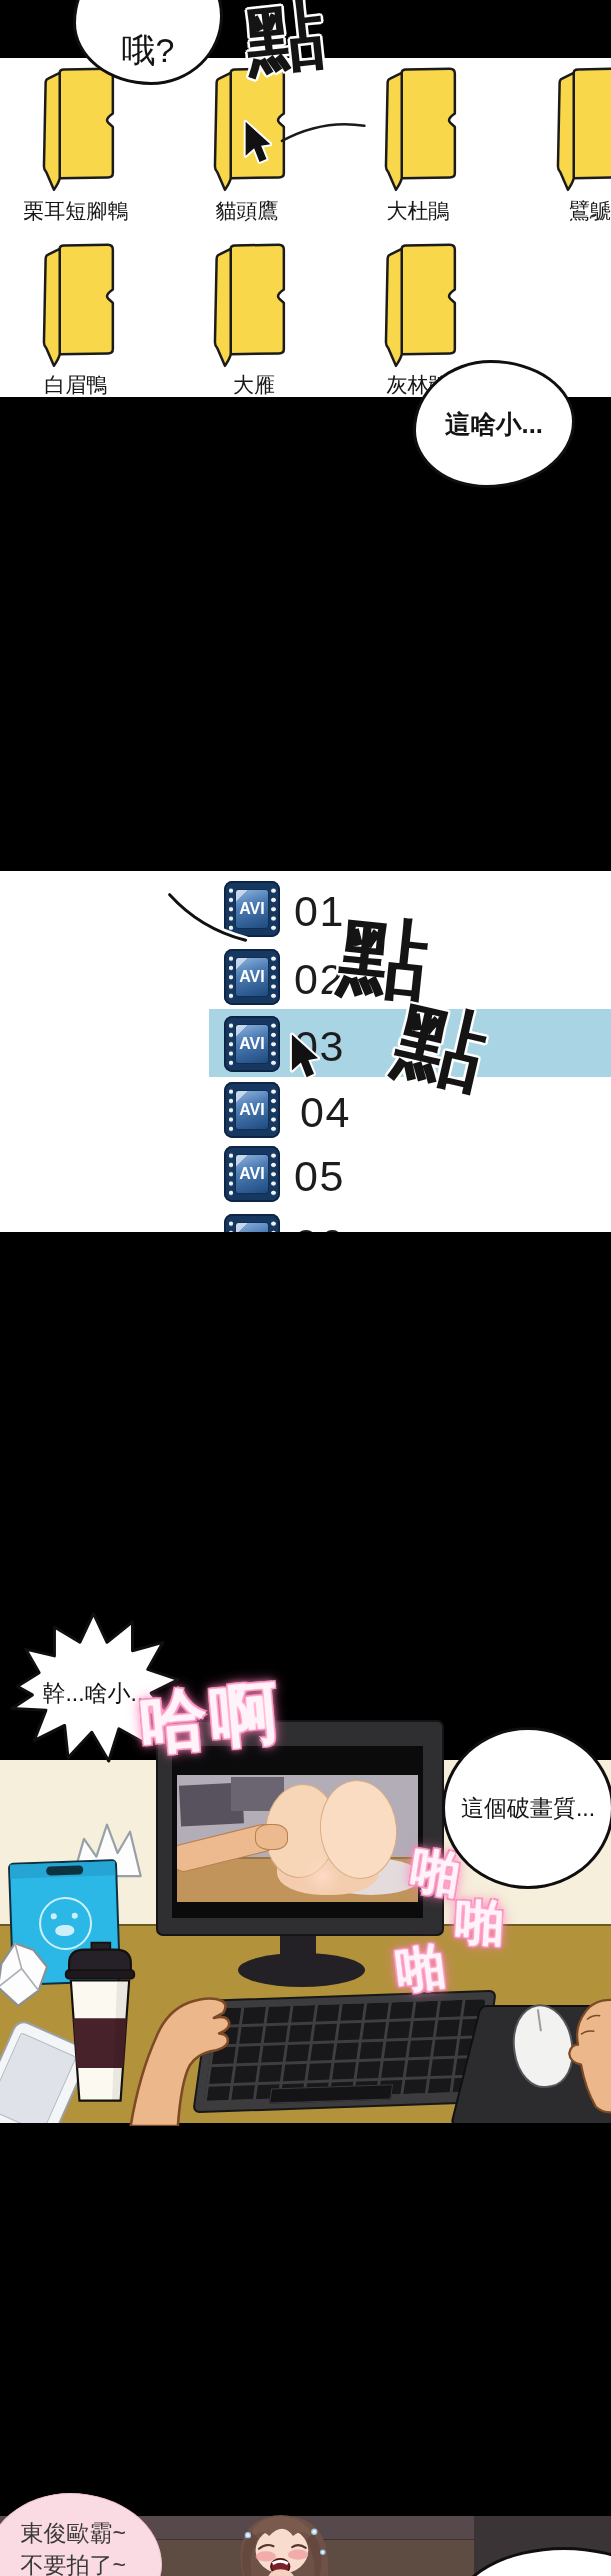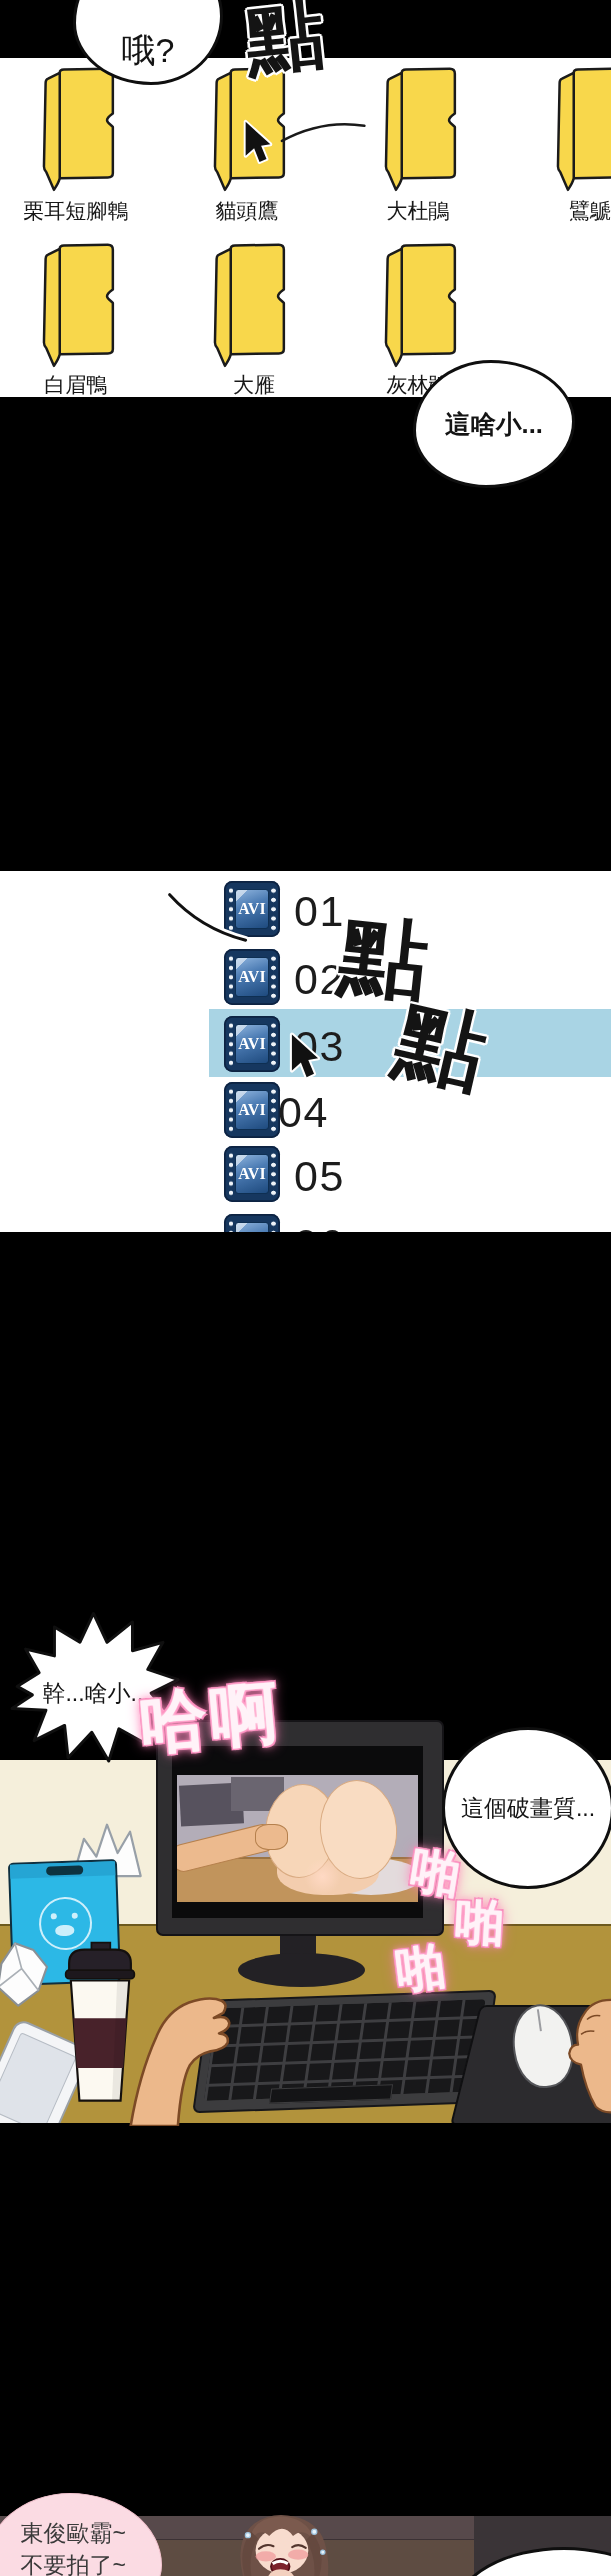--- a/index.html
+++ b/index.html
@@ -14,21 +14,21 @@
   .sfx-click{font-weight:bold;color:#141414;z-index:6;line-height:1;
     text-shadow:2.5px 0 0 #fff,-2.5px 0 0 #fff,0 2.5px 0 #fff,0 -2.5px 0 #fff,
                 1.7px 1.7px 0 #fff,-1.7px -1.7px 0 #fff,1.7px -1.7px 0 #fff,-1.7px 1.7px 0 #fff;}
   .sfx-pink{font-weight:bold;z-index:6;line-height:1;color:#fff2f8;
     text-shadow:0 0 2.5px #fff,0 0 7.6px #ff9cc5,0 0 13.6px #ff6fb0,
                 1.7px 1.7px 0 #f77fb5,-1.7px 1.7px 0 #f77fb5,1.7px -1.7px 0 #f77fb5,-1.7px -1.7px 0 #f77fb5;}
   
   .folder-label{width:170px;text-align:center;font-size:21px;color:#181818;z-index:3;}
   
   .avi-icon{width:56px;height:56px;background:#16375f;border-radius:8.5px;z-index:3;
-            box-shadow:inset 0 0 0 1.7px #0d2342;font-family:Liberation Serif, serif;}
+            box-shadow:inset 0 0 0 1.7px #0d2342;}
   .avi-holes{position:absolute;top:5.1px;bottom:5.1px;width:8.5px;
              background-image:radial-gradient(circle,#eef3f8 1.9px,transparent 2.5px);
              background-size:8.5px 9.3px;background-repeat:repeat-y;background-position:center top;}
   .avi-screen{position:absolute;left:11px;right:11px;top:7.6px;bottom:7.6px;border-radius:3.4px;
               border:1.7px solid #0e2f52;
               background:linear-gradient(135deg,rgba(255,255,255,.55) 0 16%,rgba(255,255,255,0) 17%),
                          linear-gradient(160deg,#8fb4dd 0%,#4c7cb4 40%,#1e4a7e 100%);}
   .avi-screen span{position:absolute;left:0;right:0;top:50%;transform:translateY(-52%);
                    text-align:center;color:#fff;font-weight:bold;font-size:16px;letter-spacing:0;}
   .file-num{font-size:43px;letter-spacing:1.7px;color:#1c1c1c;z-index:3;font-weight:400;}
@@ -137,21 +137,21 @@
   </div>
   <div class="abs file-num" style="left:294px;top:1022px;">03</div>
 
   <div class="abs avi-icon" style="left:224px;top:1082px;">
     <div class="avi-holes" style="left:2.5px;"></div>
     <div class="avi-holes" style="right:2.5px;"></div>
     <div class="avi-screen">
         <span>AVI</span>
       </div>
   </div>
-  <div class="abs file-num" style="left:278px;top:1088px;">04</div>
+  <div class="abs file-num" style="left:300px;top:1088px;">04</div>
 
   <div class="abs avi-icon" style="left:224px;top:1146px;">
     <div class="avi-holes" style="left:2.5px;"></div>
     <div class="avi-holes" style="right:2.5px;"></div>
     <div class="avi-screen">
         <span>AVI</span>
       </div>
   </div>
   <div class="abs file-num" style="left:294px;top:1152px;">05</div>
 

